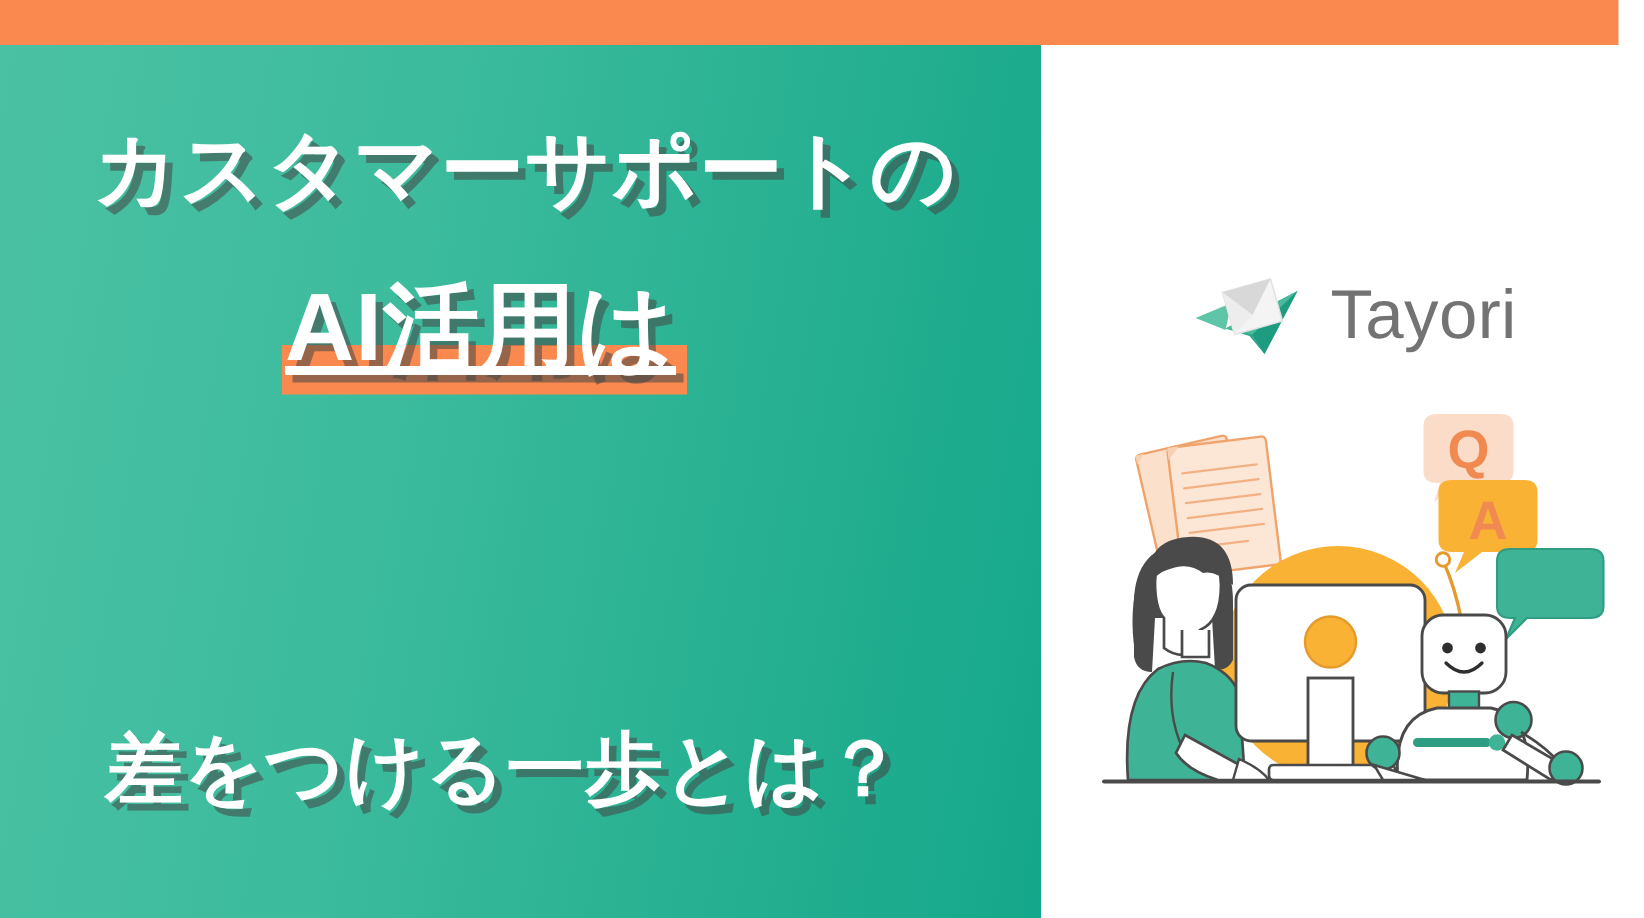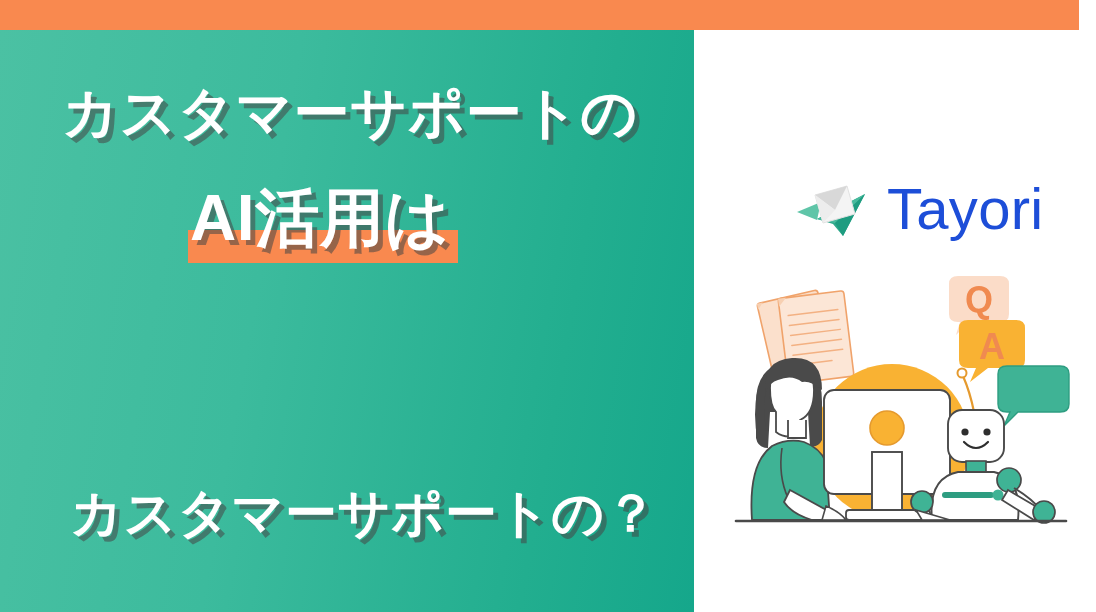--- a/index.html
+++ b/index.html
@@ -90,20 +90,21 @@
     width: 270px;
     height: 33px;
     background: #F9894F;
   }
   .hl-2 {
     position: relative;
     left: 4px;
     top: 0px;
     font-size: 64px;
     line-height: 86px;
+    text-decoration: underline;
   }
 
   
   .hl-3-wrap {
     position: absolute;
     left: 150px;
     top: 238px;
     height: 190px;
   }
   .hl-3-band {
@@ -136,23 +137,23 @@
   .logo {
     position: absolute;
     left: 795px;
     top: 178px;
     display: flex;
     align-items: center;
     gap: 16px;
   }
   .logo-mark { width: 76px; height: 62px; display: block; }
   .logo-text {
-    font-size: 58px;
+    font-size: 46px;
     font-weight: 400;
-    color: #1d4ed8;
+    color: #737373;
     letter-spacing: 0.005em;
     line-height: 1;
   }
 
   
   .illustration {
     position: absolute;
     left: 726px;
     top: 262px;
     width: 350px;
@@ -174,21 +175,21 @@
   <div class="headline">
 
     <div class="hl-line hl-1">カスタマーサポートの</div>
 
     <div class="hl-2-wrap">
       <div class="hl-2-band"></div>
       <div class="hl-line hl-2">AI活用は</div>
     </div>
 
 
-    <div class="hl-line hl-4">カスタマーサポートの？</div>
+    <div class="hl-line hl-4">差をつける一歩とは？</div>
   </div>
 
   <div class="logo">
     <span class="logo-mark">
       <svg viewBox="0 0 76 62" xmlns="http://www.w3.org/2000/svg">
 
         <path d="M2 34 L26 24 L22 42 Z" fill="#5FC5A8"></path>
 
         <path d="M22 41 L70 16 L48 58 L38 46 Z" fill="#2FA98C"></path>
         <path d="M22 41 L70 16 L40 45 Z" fill="#48BA9D"></path>

